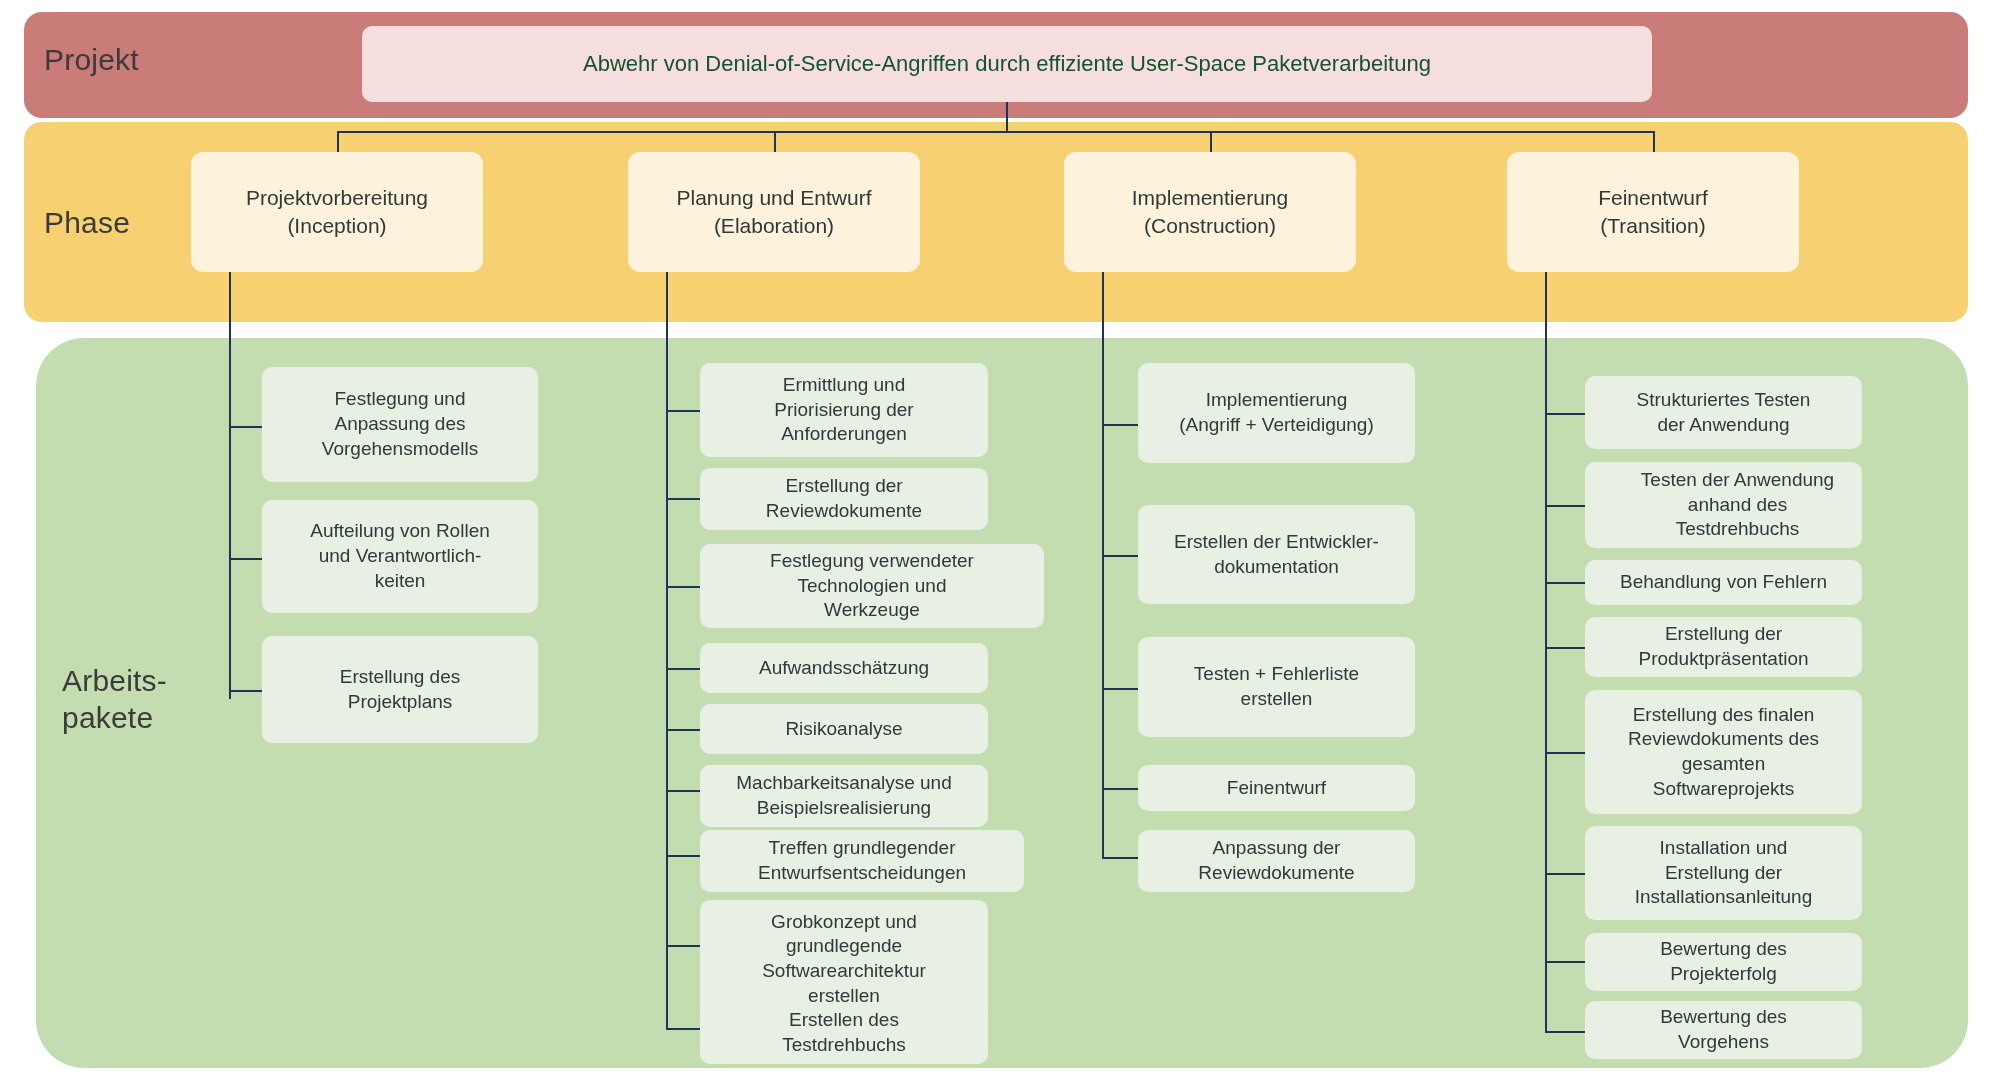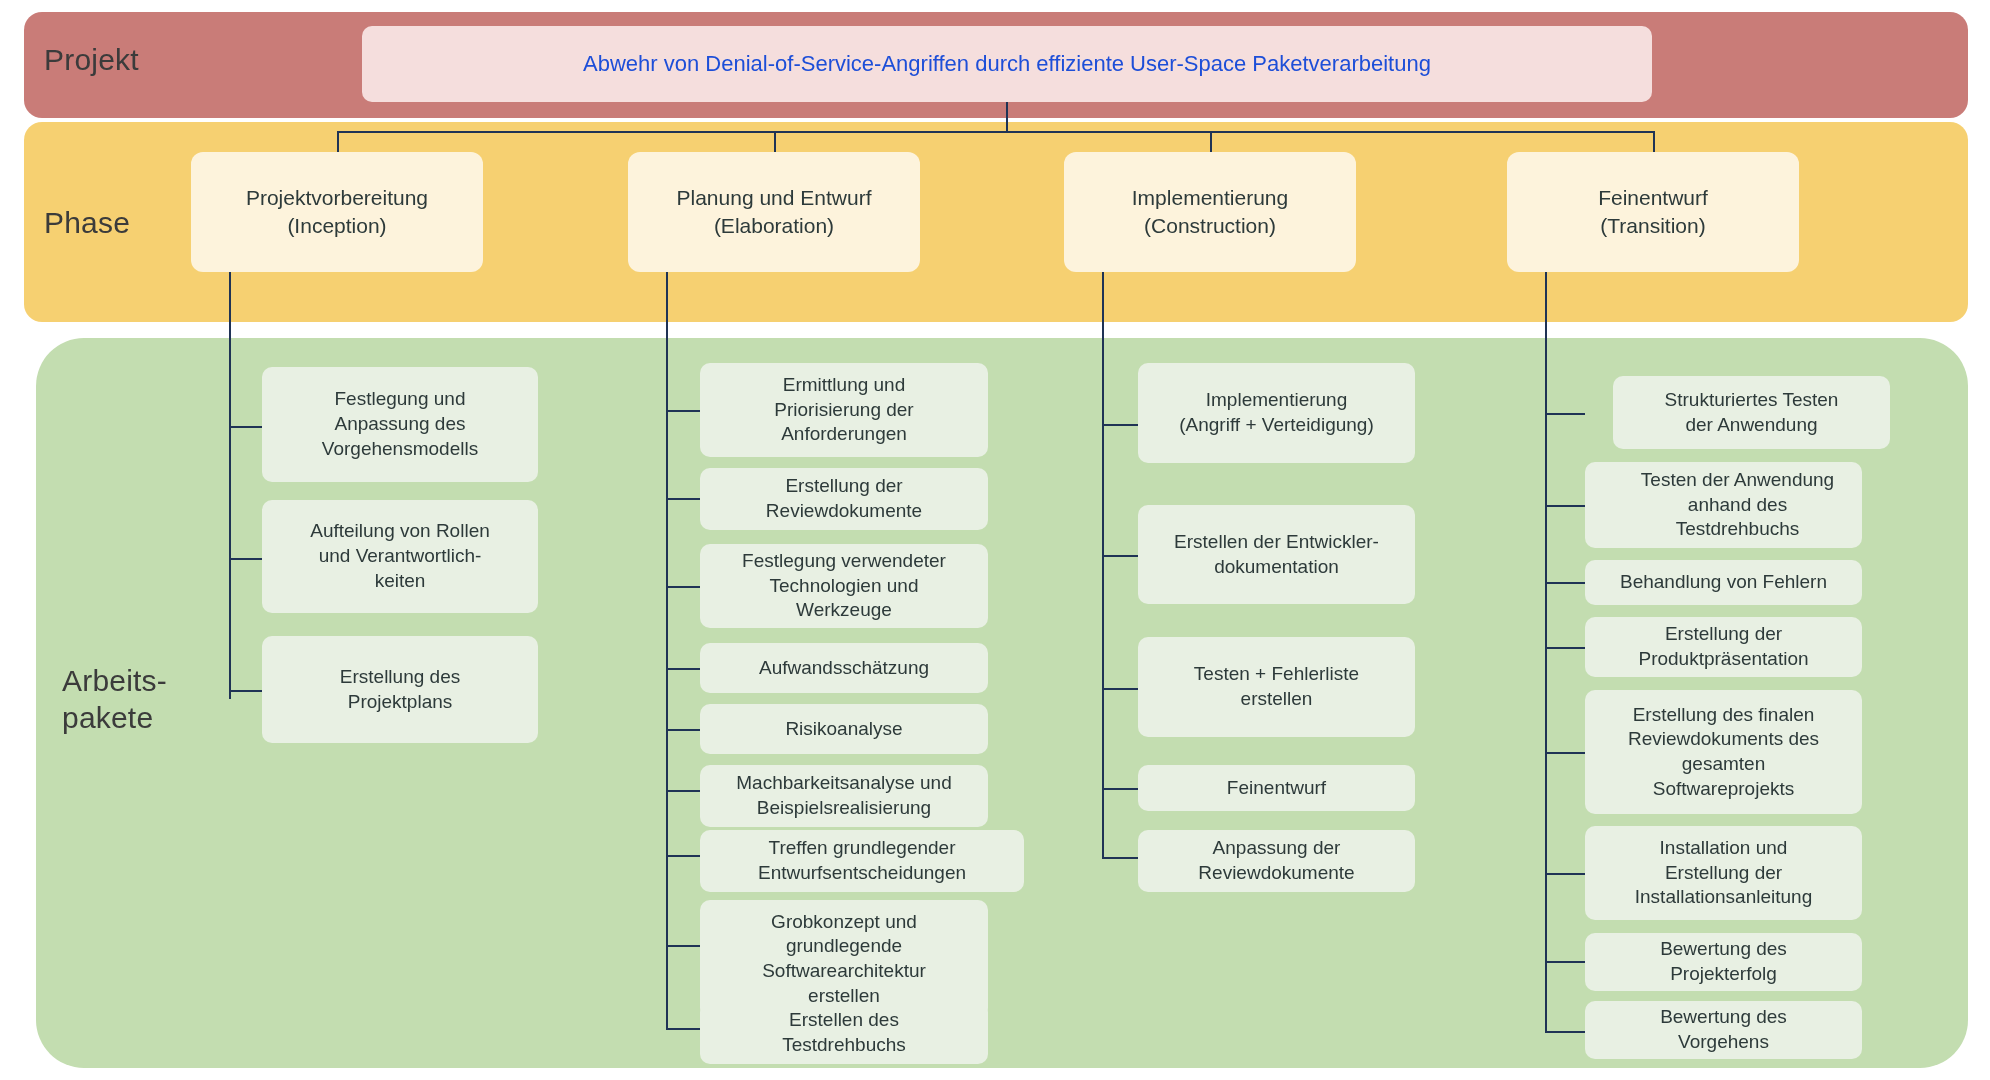--- a/index.html
+++ b/index.html
@@ -80,21 +80,21 @@
     top: 26px;
     width: 1290px;
     height: 76px;
     background: #f5dedd;
     border-radius: 10px;
     display: flex;
     align-items: center;
     justify-content: center;
     text-align: center;
     font-size: 22px;
-    color: #1d4ed8;
+    color: #14532d;
     padding: 4px 16px;
     box-sizing: border-box;
   }
 
   
   .phase-box {
     position: absolute;
     top: 152px;
     width: 292px;
     height: 120px;
@@ -192,21 +192,21 @@
   <div class="line line-h" style="left:666px; top:790px; width:34px;"></div>
   <div class="line line-h" style="left:666px; top:855px; width:34px;"></div>
   <div class="line line-h" style="left:666px; top:945px; width:34px;"></div>
   <div class="line line-h" style="left:666px; top:1028px; width:34px;"></div>
 
   <div class="wp-box" style="left:700px; top:363px; width:288px; height:94px;">Ermittlung und
 Priorisierung der
 Anforderungen</div>
   <div class="wp-box" style="left:700px; top:468px; width:288px; height:62px;">Erstellung der
 Reviewdokumente</div>
-  <div class="wp-box" style="left:700px; top:544px; width:288px; height:84px;">Festlegung verwendeter
+  <div class="wp-box" style="left:700px; top:544px; width:344px; height:84px;">Festlegung verwendeter
 Technologien und
 Werkzeuge</div>
   <div class="wp-box" style="left:700px; top:643px; width:288px; height:50px;">Aufwandsschätzung</div>
   <div class="wp-box" style="left:700px; top:704px; width:288px; height:50px;">Risikoanalyse</div>
   <div class="wp-box" style="left:700px; top:765px; width:288px; height:62px;">Machbarkeitsanalyse und
 Beispielsrealisierung</div>
   <div class="wp-box" style="left:700px; top:830px; width:324px; height:62px;">Treffen grundlegender
 Entwurfsentscheidungen</div>
   <div class="wp-box" style="left:700px; top:900px; width:288px; height:118px;">Grobkonzept und
 grundlegende
@@ -235,21 +235,21 @@
   <div class="line line-v" style="left:1545px; top:272px; height:760px;"></div>
   <div class="line line-h" style="left:1545px; top:413px; width:40px;"></div>
   <div class="line line-h" style="left:1545px; top:505px; width:40px;"></div>
   <div class="line line-h" style="left:1545px; top:582px; width:40px;"></div>
   <div class="line line-h" style="left:1545px; top:647px; width:40px;"></div>
   <div class="line line-h" style="left:1545px; top:752px; width:40px;"></div>
   <div class="line line-h" style="left:1545px; top:873px; width:40px;"></div>
   <div class="line line-h" style="left:1545px; top:961px; width:40px;"></div>
   <div class="line line-h" style="left:1545px; top:1031px; width:40px;"></div>
 
-  <div class="wp-box" style="left:1585px; top:376px; width:277px; height:73px;margin-left:28px;">Strukturiertes Testen
+  <div class="wp-box" style="left:1585px; top:376px; width:277px; height:73px;">Strukturiertes Testen
 der Anwendung</div>
   <div class="wp-box" style="left:1585px; top:462px; width:277px; height:86px;padding-left:38px;">Testen der Anwendung
 anhand des
 Testdrehbuchs</div>
   <div class="wp-box" style="left:1585px; top:560px; width:277px; height:45px;text-align:center;">Behandlung von Fehlern</div>
   <div class="wp-box" style="left:1585px; top:617px; width:277px; height:60px;">Erstellung der
 Produktpräsentation</div>
   <div class="wp-box" style="left:1585px; top:690px; width:277px; height:124px;">Erstellung des finalen
 Reviewdokuments des
 gesamten

